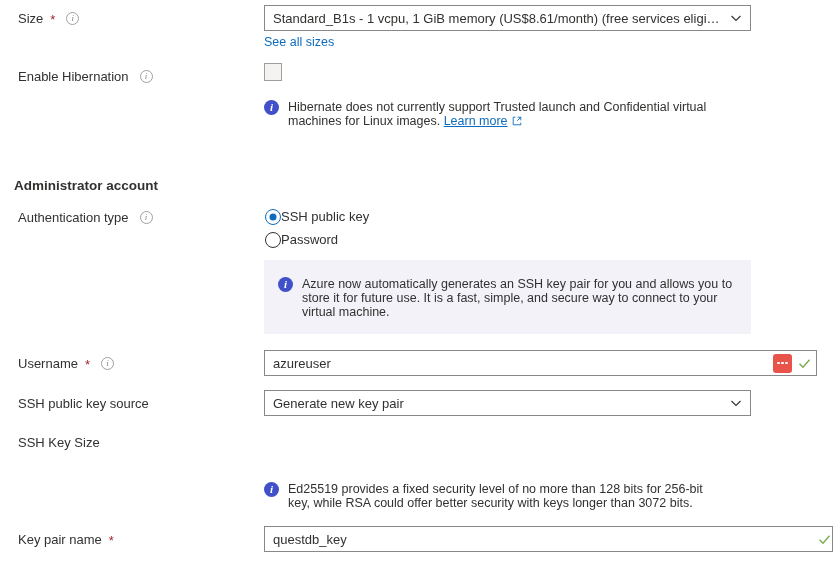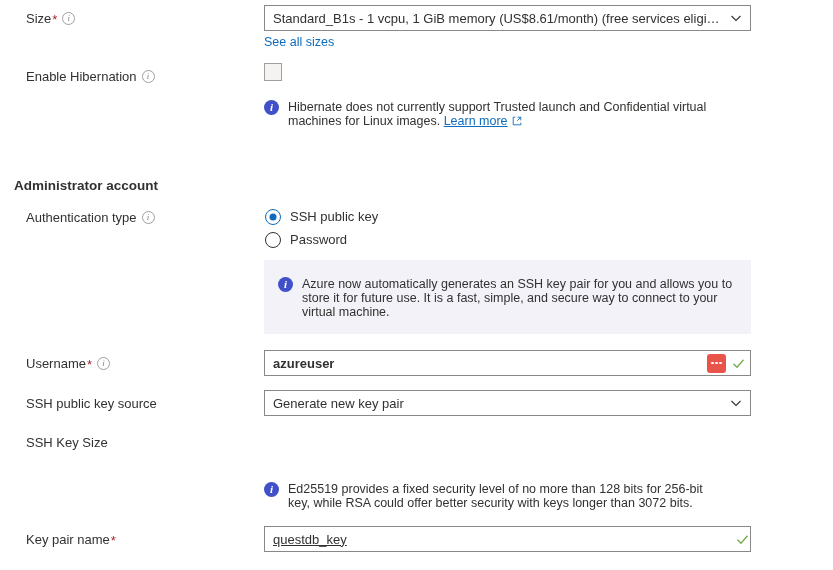--- a/index.html
+++ b/index.html
@@ -12,27 +12,27 @@
     height: 570px;
     position: relative;
     font-family: "Liberation Sans", sans-serif;
     font-size: 13px;
     color: #323130;
     overflow: hidden;
   }
 
   .label {
     position: absolute;
-    left: 26px;
+    left: 18px;
     font-size: 13px;
     color: #323130;
     white-space: nowrap;
     display: flex;
     align-items: center;
-    gap: 1px;
+    gap: 7px;
   }
   .label .req {
     color: #a4262c;
     font-size: 13px;
     line-height: 1;
     position: relative;
     top: 1px;
   }
   .section-head {
     position: absolute;
@@ -139,21 +139,20 @@
     font-size: 12.5px;
     line-height: 14px;
     color: #323130;
   }
 
   
   .radio-group { position: absolute; }
   .radio-row {
     display: flex;
     align-items: center;
-    gap: 9px;
     height: 23px;
   }
   .radio {
     width: 16px;
     height: 16px;
     border-radius: 50%;
     box-sizing: border-box;
     border: 1.6px solid #323130;
     background: #fff;
     flex: none;
@@ -257,21 +256,21 @@
   <span class="i-badge">i</span>
   <span class="i-text">Azure now automatically generates an SSH key pair for you and allows you to store it for future use. It is a fast, simple, and secure way to connect to your virtual machine.</span>
 </div>
 
 <div class="label" style="top:356px;">
   <span>Username</span>
   <span class="req">*</span>
   <span class="info-i">i</span>
 </div>
 
-<div class="field" style="top:350px; left:264px; width:487px; padding-right:4px;font-weight:bold;">
+<div class="field" style="top:350px; left:264px; width:553px; padding-right:4px;">
   <span class="val">azureuser</span>
   <span class="pw-badge">
       <i></i>
       <i></i>
       <i></i>
     </span>
   <span class="ok-check">
     <svg viewBox="0 0 15 15" width="15" height="15">
         <path d="M2.5 7.8 L6 11.2 L12.5 3.8" fill="none" stroke="#73aa4a" stroke-width="1.3"></path>
       </svg>
@@ -301,20 +300,20 @@
 <div class="infobar" style="top:482px; left:264px; width:460px;">
   <span class="i-badge">i</span>
   <span class="i-text">Ed25519 provides a fixed security level of no more than 128 bits for 256-bit key, while RSA could offer better security with keys longer than 3072 bits.</span>
 </div>
 
 <div class="label" style="top:532px;">
   <span>Key pair name</span>
   <span class="req">*</span>
 </div>
 
-<div class="field" style="top:526px; left:264px; width:487px; padding-right:0;text-decoration:underline;">
+<div class="field" style="top:526px; left:264px; width:569px; padding-right:0;">
   <span class="val">questdb_key</span>
   <span class="ok-check">
     <svg viewBox="0 0 15 15" width="15" height="15">
         <path d="M2.5 7.8 L6 11.2 L12.5 3.8" fill="none" stroke="#73aa4a" stroke-width="1.3"></path>
       </svg>
   </span>
 </div>
 
 </body></html>

